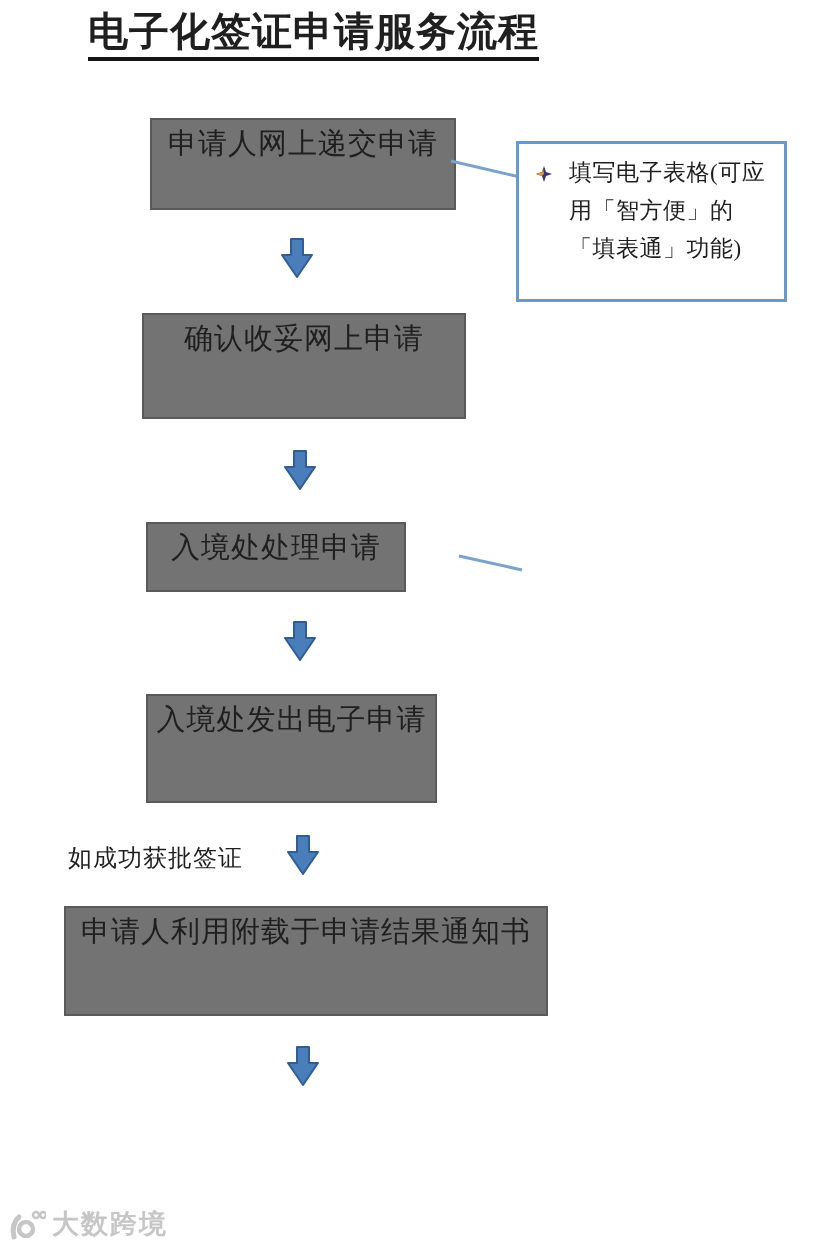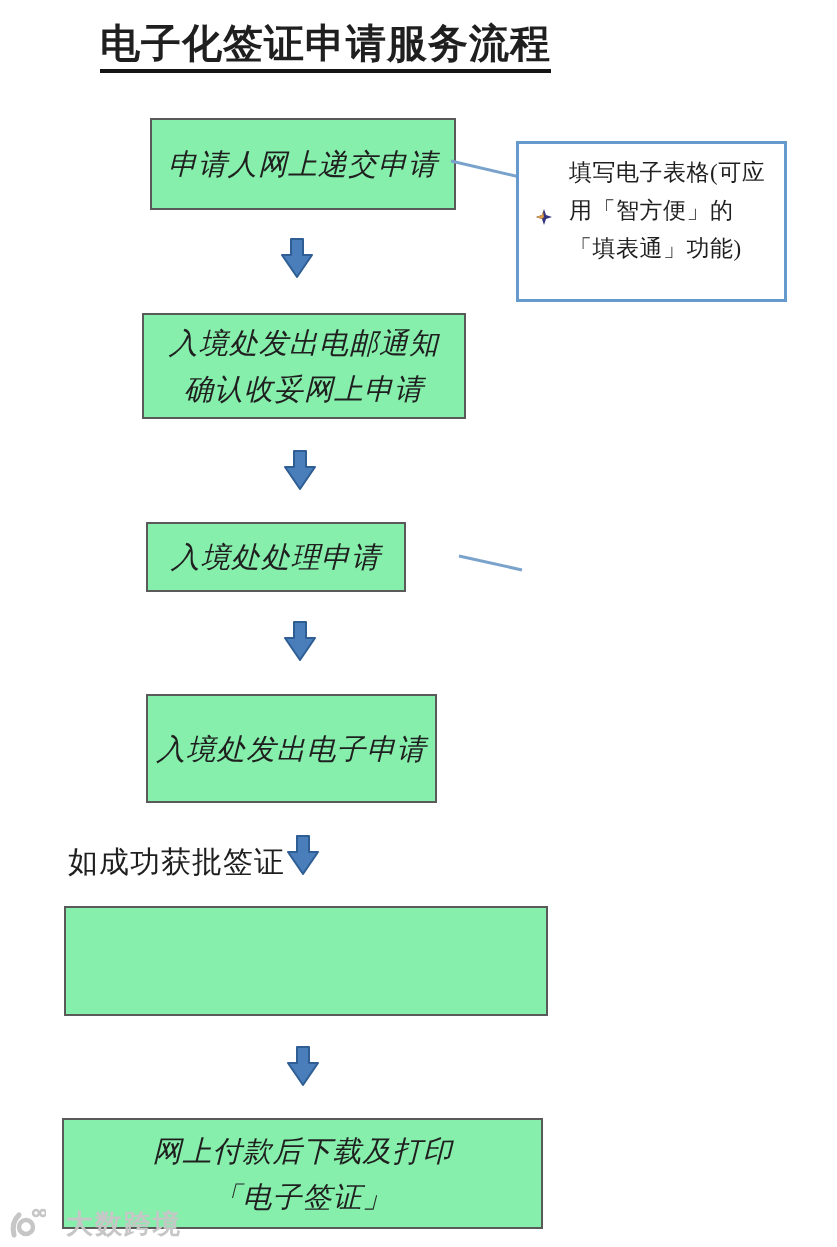--- a/index.html
+++ b/index.html
@@ -4,50 +4,49 @@
 <style>
   html,body{margin:0;padding:0;background:#ffffff;}
   .canvas{
     position:relative;width:837px;height:1247px;margin:0;
     background:var(--page-bg,#ffffff);
     font-family:"Liberation Serif","DejaVu Serif",serif;
     color:var(--text,#1f1f1f);
     overflow:hidden;
   }
   .title{
-    position:absolute;left:88px;top:8px;margin:12px;
+    position:absolute;left:88px;top:8px;margin:0;
     font-size:40px;font-weight:bold;line-height:48px;letter-spacing:1px;
     border-bottom:4px solid #141414;padding-bottom:1px;
   }
   .pbox{
     position:absolute;box-sizing:border-box;
     border:2px solid var(--box-border,#5a5a5a);
-    background:#86efac;
-    display:flex;flex-direction:column;justify-content:center;align-items:center;
+    background:#737373;
+    display:flex;flex-direction:column;align-items:center;
     text-align:center;
-    font-style:italic;
   }
   .bline{font-size:29px;line-height:46px;letter-spacing:1px;white-space:nowrap;}
   .callout{
     position:absolute;box-sizing:border-box;
     border:3px solid var(--callout-border,#6699cc);
     background:#fff;
     padding:10px 8px 4px 10px;
   }
-  .bullet-row{display:flex;align-items:center;}
+  .bullet-row{display:flex;align-items:flex-start;}
   .star{flex:0 0 18px;margin:11px 16px 0 6px;}
   .btext{font-size:23px;line-height:38px;letter-spacing:0.5px;}
   .arrow{position:absolute;}
   .conn{position:absolute;}
   .branch-label{
-    position:absolute;font-size:30px;letter-spacing:1px;white-space:nowrap;
+    position:absolute;font-size:24px;letter-spacing:1px;white-space:nowrap;
   }
   .watermark{
     position:absolute;left:6px;top:1206px;
-    display:flex;align-items:flex-start;gap:20px;
+    display:flex;align-items:flex-end;gap:6px;
     color:var(--watermark,#c6c6c6);
   }
   .wm-text{
     font-size:27px;font-weight:bold;letter-spacing:2px;
     font-family:"Liberation Sans","DejaVu Sans",sans-serif;
   }
 </style>
 </head>
 <body>
 
@@ -71,21 +70,20 @@
       </svg>
       <div class="btext">填写电子表格(可应用「智方便」的「填表通」功能)</div>
     </div>
   </div>
 
   <svg class="arrow" style="left:281px;top:238px" width="32" height="40" viewBox="0 0 32 40">
     <polygon points="10,1 22,1 22,17 31,17 16,39 1,17 10,17" style="fill:var(--arrow-fill,#4a7ebb);stroke:var(--arrow-stroke,#2f5e94);stroke-width:2;stroke-linejoin:round"></polygon>
   </svg>
 
   <div class="pbox" style="left:142px;top:313px;width:324px;height:106px">
-    <div class="bline">入境处发出电邮通知</div>
     <div class="bline">确认收妥网上申请</div>
   </div>
 
   <svg class="arrow" style="left:284px;top:450px" width="32" height="40" viewBox="0 0 32 40">
     <polygon points="10,1 22,1 22,17 31,17 16,39 1,17 10,17" style="fill:var(--arrow-fill,#4a7ebb);stroke:var(--arrow-stroke,#2f5e94);stroke-width:2;stroke-linejoin:round"></polygon>
   </svg>
 
   <div class="pbox" style="left:146px;top:522px;width:260px;height:70px">
     <div class="bline">入境处处理申请</div>
   </div>
@@ -103,30 +101,27 @@
     <div class="bline">入境处发出电子申请</div>
   </div>
 
   <div class="branch-label" style="left:68px;top:842px">如成功获批签证</div>
 
   <svg class="arrow" style="left:287px;top:835px" width="32" height="40" viewBox="0 0 32 40">
     <polygon points="10,1 22,1 22,17 31,17 16,39 1,17 10,17" style="fill:var(--arrow-fill,#4a7ebb);stroke:var(--arrow-stroke,#2f5e94);stroke-width:2;stroke-linejoin:round"></polygon>
   </svg>
 
   <div class="pbox" style="left:64px;top:906px;width:484px;height:110px">
+    <div class="bline">申请人利用附载于申请结果通知书</div>
   </div>
 
   <svg class="arrow" style="left:287px;top:1046px" width="32" height="40" viewBox="0 0 32 40">
     <polygon points="10,1 22,1 22,17 31,17 16,39 1,17 10,17" style="fill:var(--arrow-fill,#4a7ebb);stroke:var(--arrow-stroke,#2f5e94);stroke-width:2;stroke-linejoin:round"></polygon>
   </svg>
 
-  <div class="pbox" style="left:62px;top:1118px;width:481px;height:111px">
-    <div class="bline">网上付款后下载及打印</div>
-    <div class="bline">「电子签证」</div>
-  </div>
 
   <div class="watermark">
     <svg width="40" height="34" viewBox="0 0 40 34">
       <path d="M8 29 Q5 16 13 9" style="fill:none;stroke:var(--watermark,#c6c6c6);stroke-width:5;stroke-linecap:round"></path>
       <circle cx="20" cy="21" r="7" style="fill:none;stroke:var(--watermark,#c6c6c6);stroke-width:4.5"></circle>
       <circle cx="30" cy="7" r="3" style="fill:none;stroke:var(--watermark,#c6c6c6);stroke-width:2.5"></circle>
       <circle cx="37" cy="7" r="3" style="fill:none;stroke:var(--watermark,#c6c6c6);stroke-width:2.5"></circle>
     </svg>
     <span class="wm-text">大数跨境</span>
   </div>

